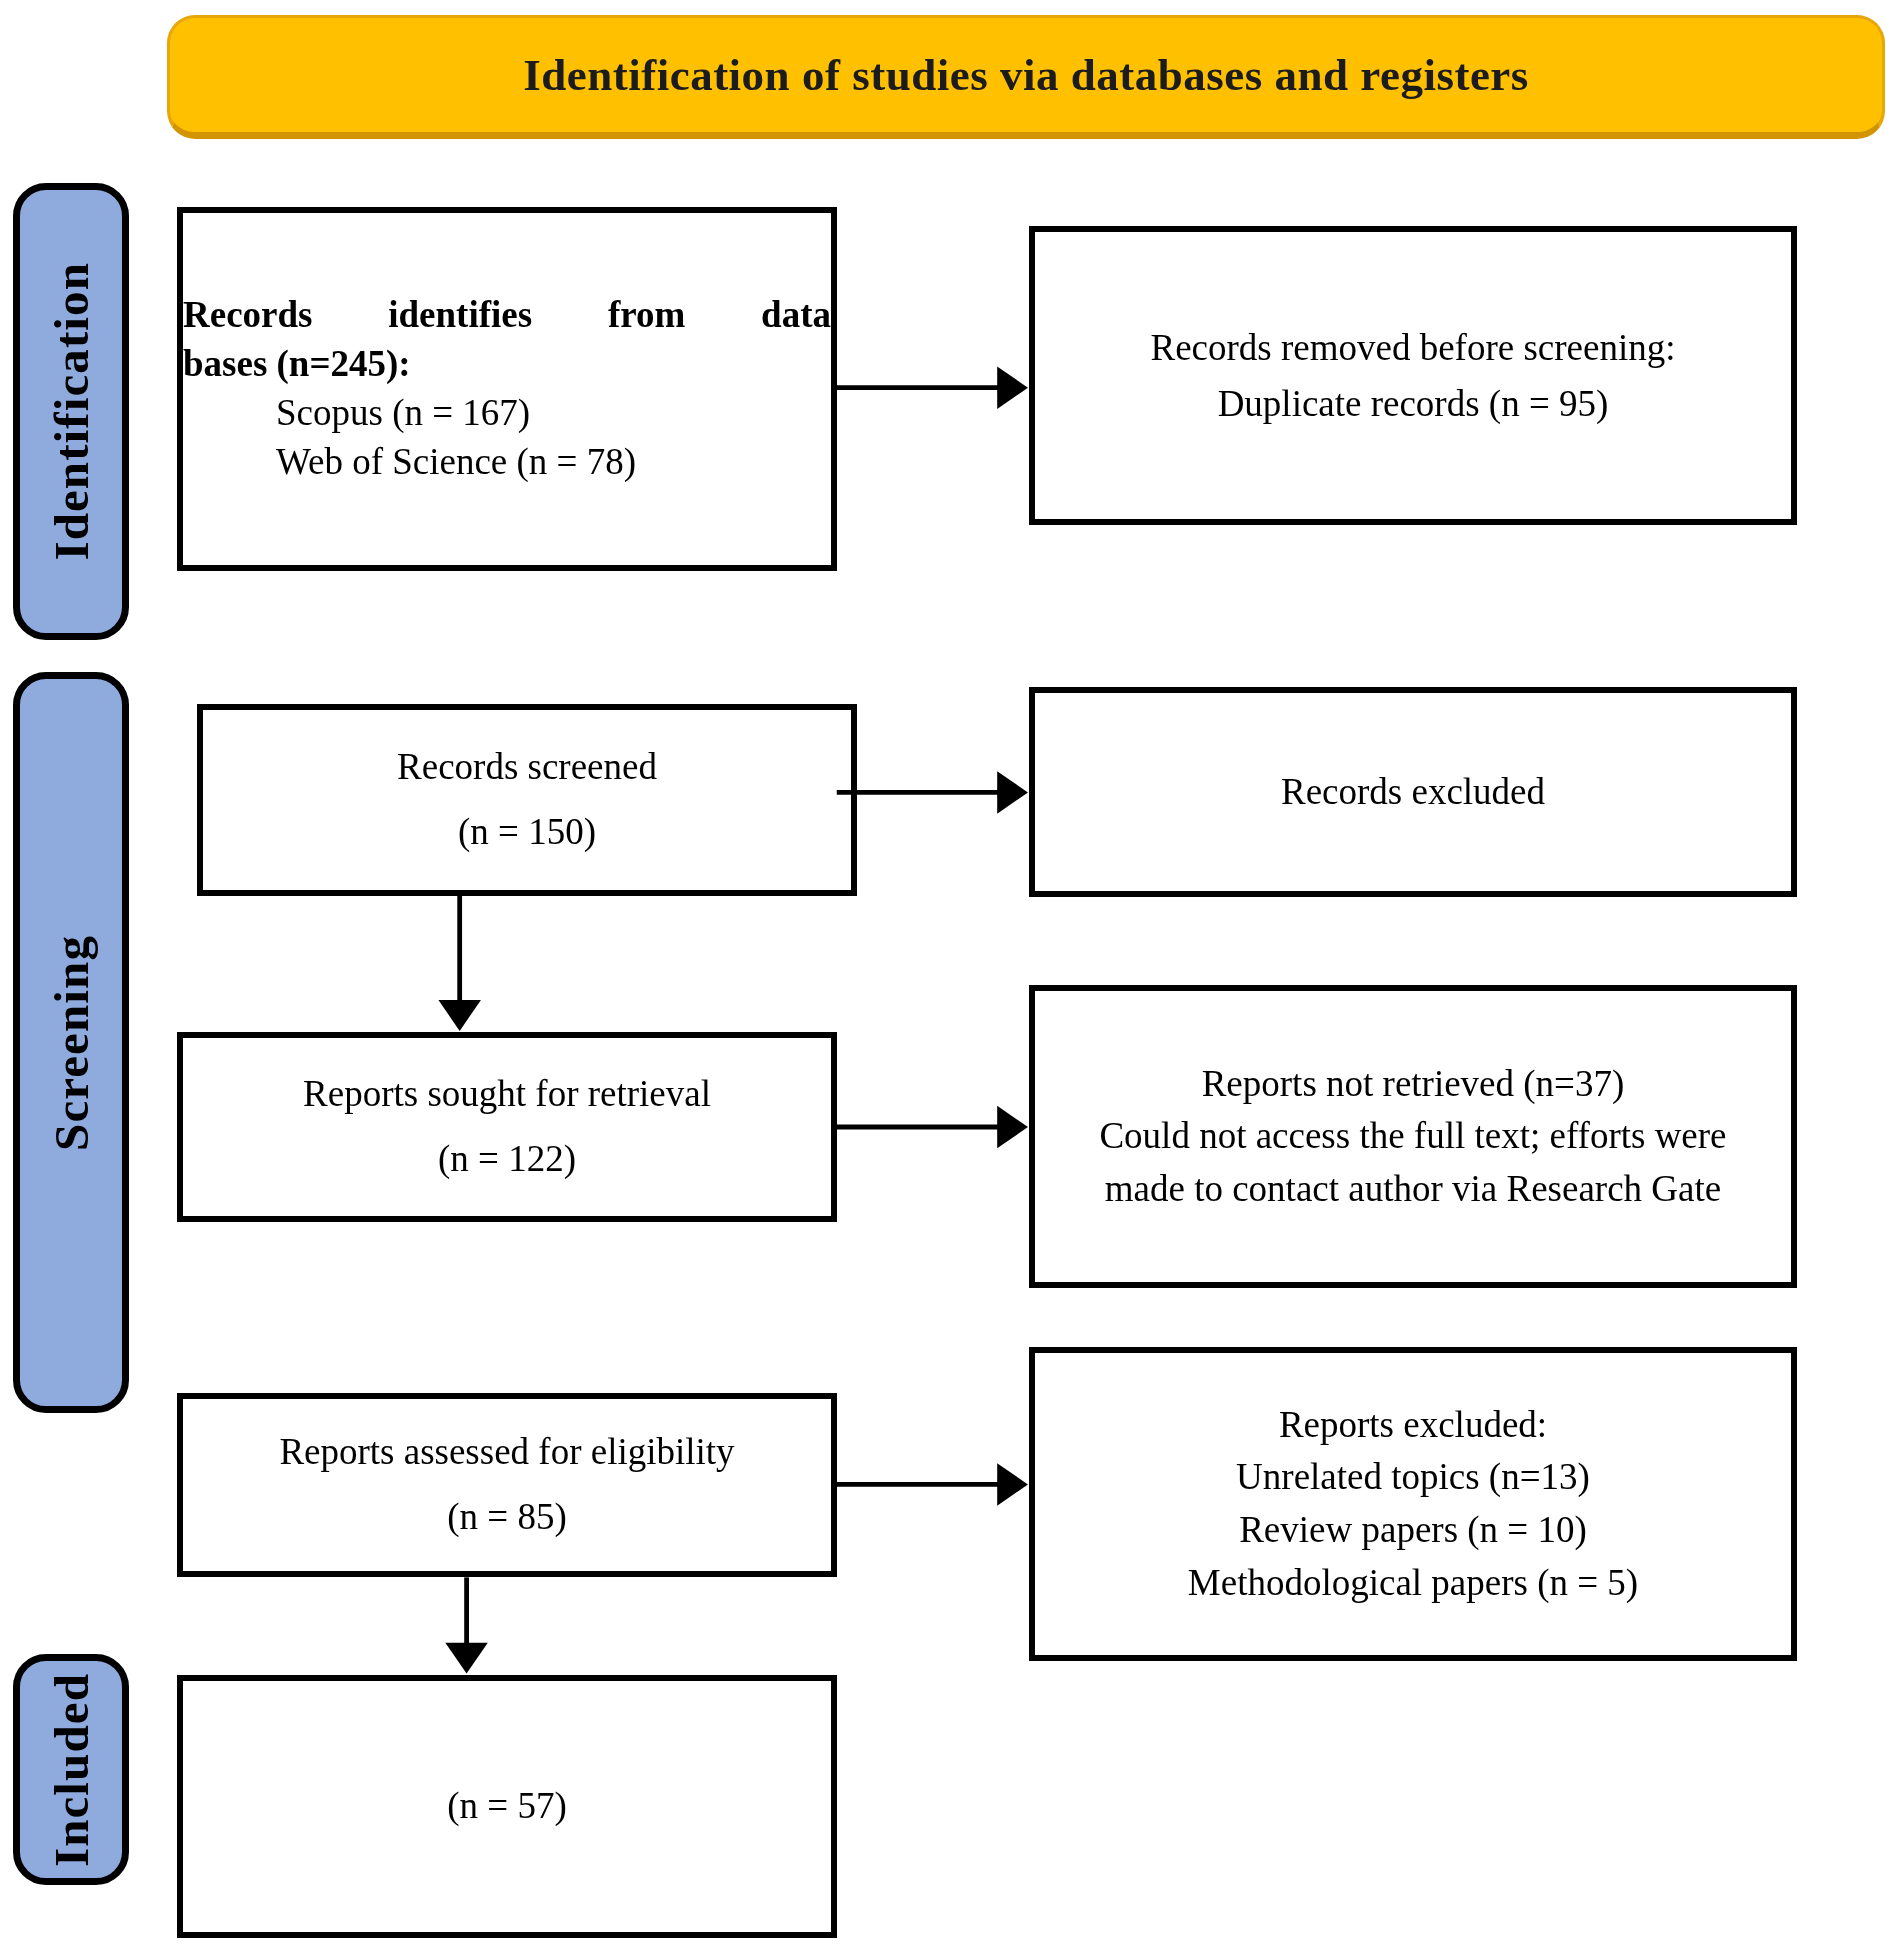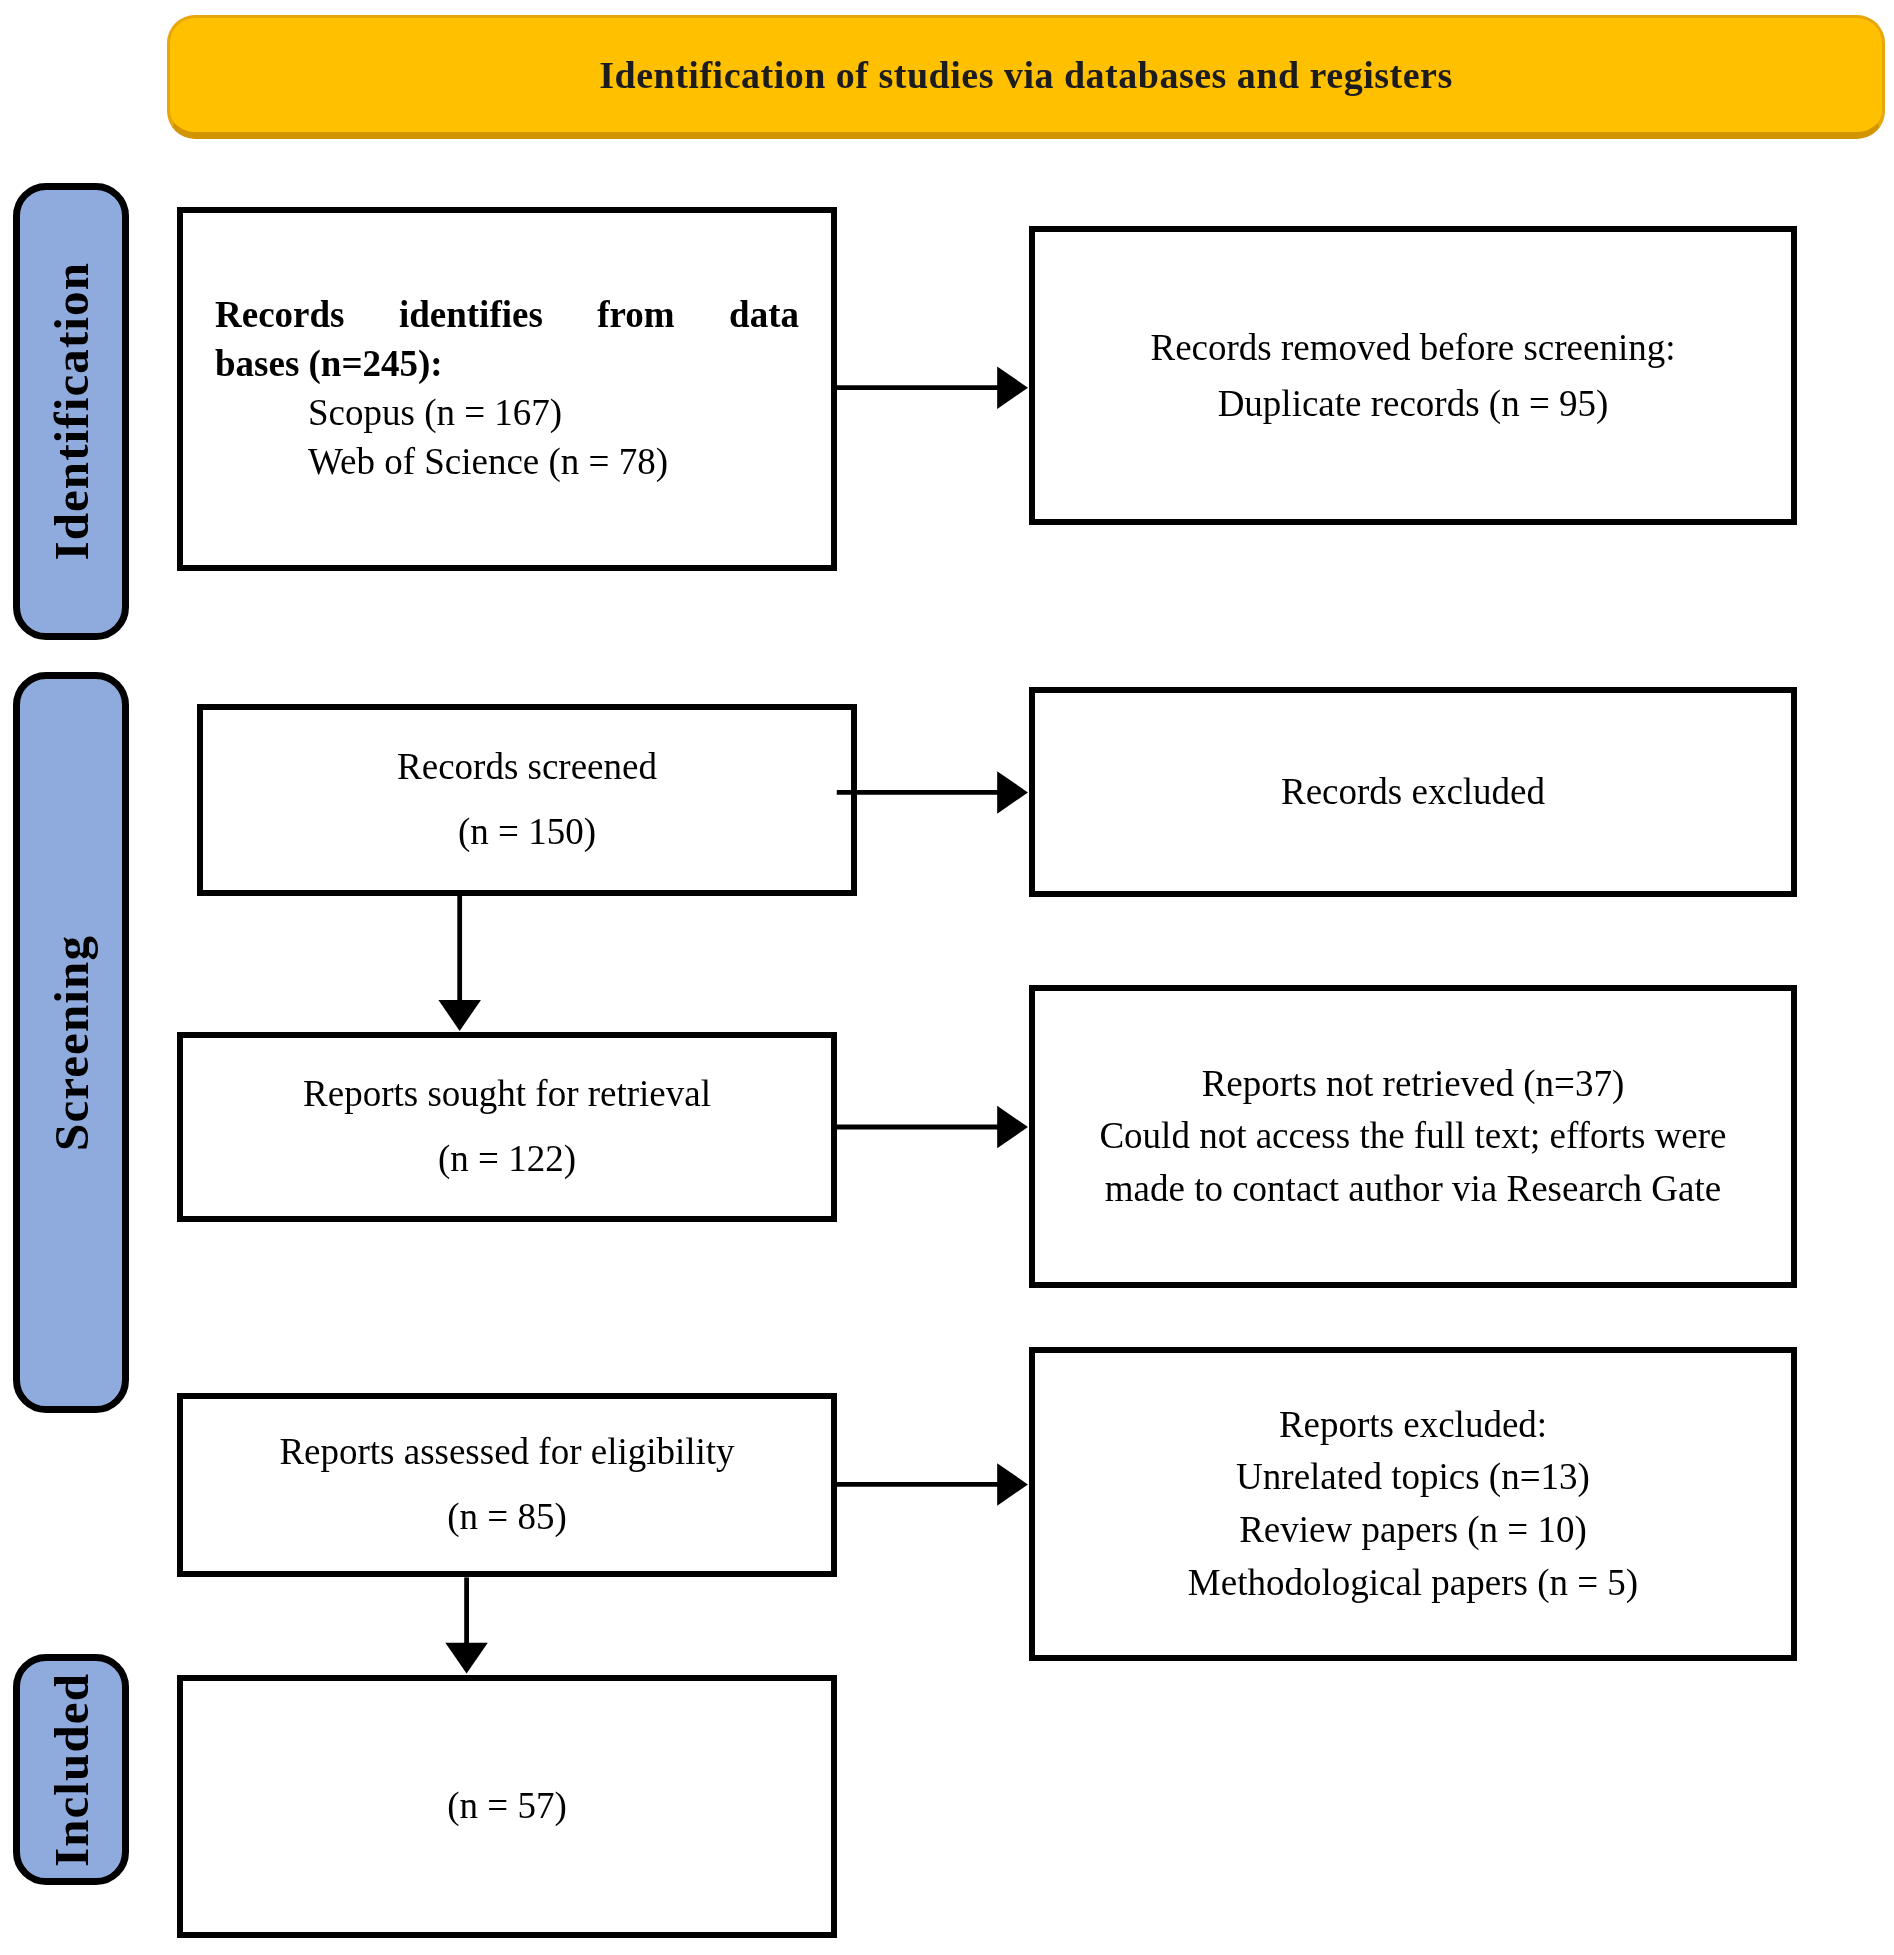--- a/index.html
+++ b/index.html
@@ -15,21 +15,21 @@
   .banner{
     position:absolute;left:167px;top:15px;width:1718px;height:124px;
     background:#FFC000;
     border:3.2px solid #E7A60A;
     border-bottom:7.4px solid #D29400;
     border-radius:28px;
     box-sizing:border-box;
     display:flex;align-items:center;justify-content:center;
   }
   .banner-title{
-    font-size:38px;font-weight:bold;color:#1c1c1c;letter-spacing:0.5px;
+    font-size:45px;font-weight:bold;color:#1c1c1c;letter-spacing:0.5px;
   }
   
   .stage{
     position:absolute;left:13.3px;width:116px;
     background:#8FAADC;
     border:7px solid #000000;
     border-radius:33px;
     box-sizing:border-box;
     display:flex;align-items:center;justify-content:center;
   }
@@ -48,21 +48,21 @@
     position:absolute;
     background:#ffffff;
     border:6.4px solid #000000;
     box-sizing:border-box;
     display:flex;flex-direction:column;justify-content:center;
     font-size:37px;
   }
   .left-col{left:177px;width:660px;}
   .right-col{left:1029px;width:768px;text-align:center;line-height:1.5;}
   .centered{text-align:center;line-height:1.75;}
-  #box-identified{top:207px;height:364px;padding:0 32px;line-height:1.32;text-align:left;}
+  #box-identified{top:207px;height:364px;padding:0 0;line-height:1.32;text-align:left;}
   #box-removed{top:226px;height:299px;}
   #box-screened{top:704px;height:192px;margin-left:20px;}
   #box-excluded-screening{top:687px;height:210px;}
   #box-sought{top:1032px;height:190px;}
   #box-not-retrieved{top:985px;height:303px;line-height:1.42;}
   #box-assessed{top:1393px;height:184px;}
   #box-excluded-eligibility{top:1347px;height:314px;line-height:1.42;}
   #box-included{top:1675px;height:263px;}
   .bold{font-weight:bold;}
   .jline{text-align:justify;text-align-last:justify;}

